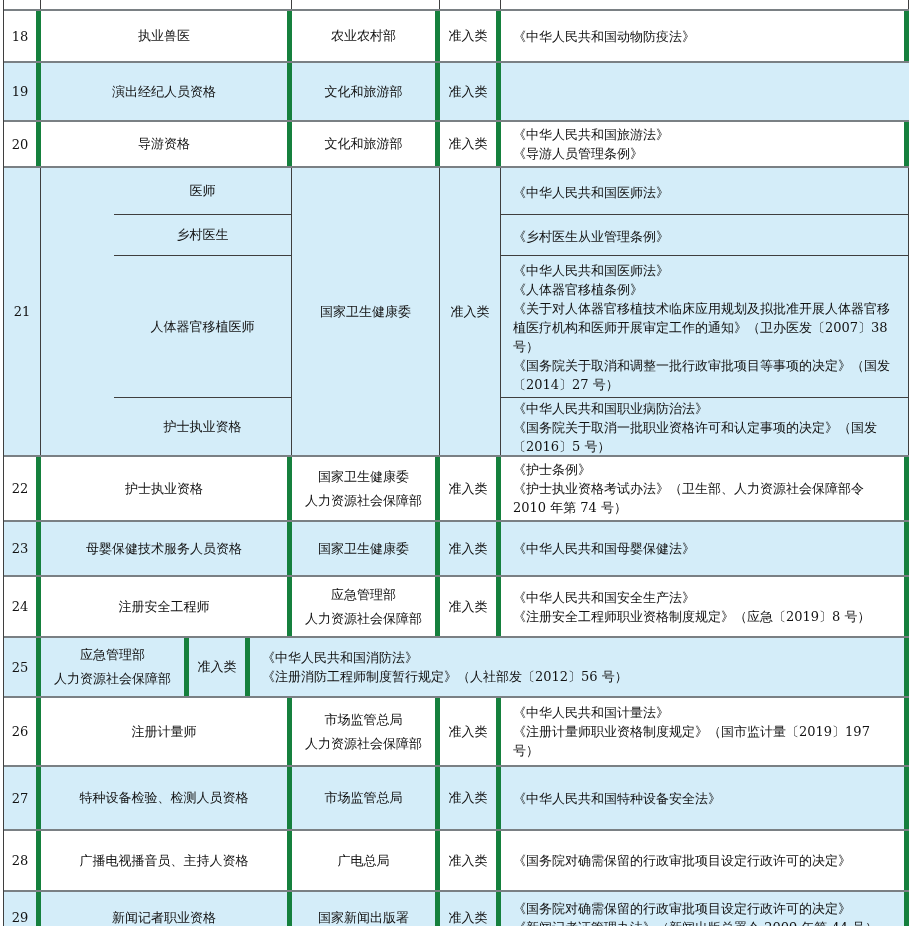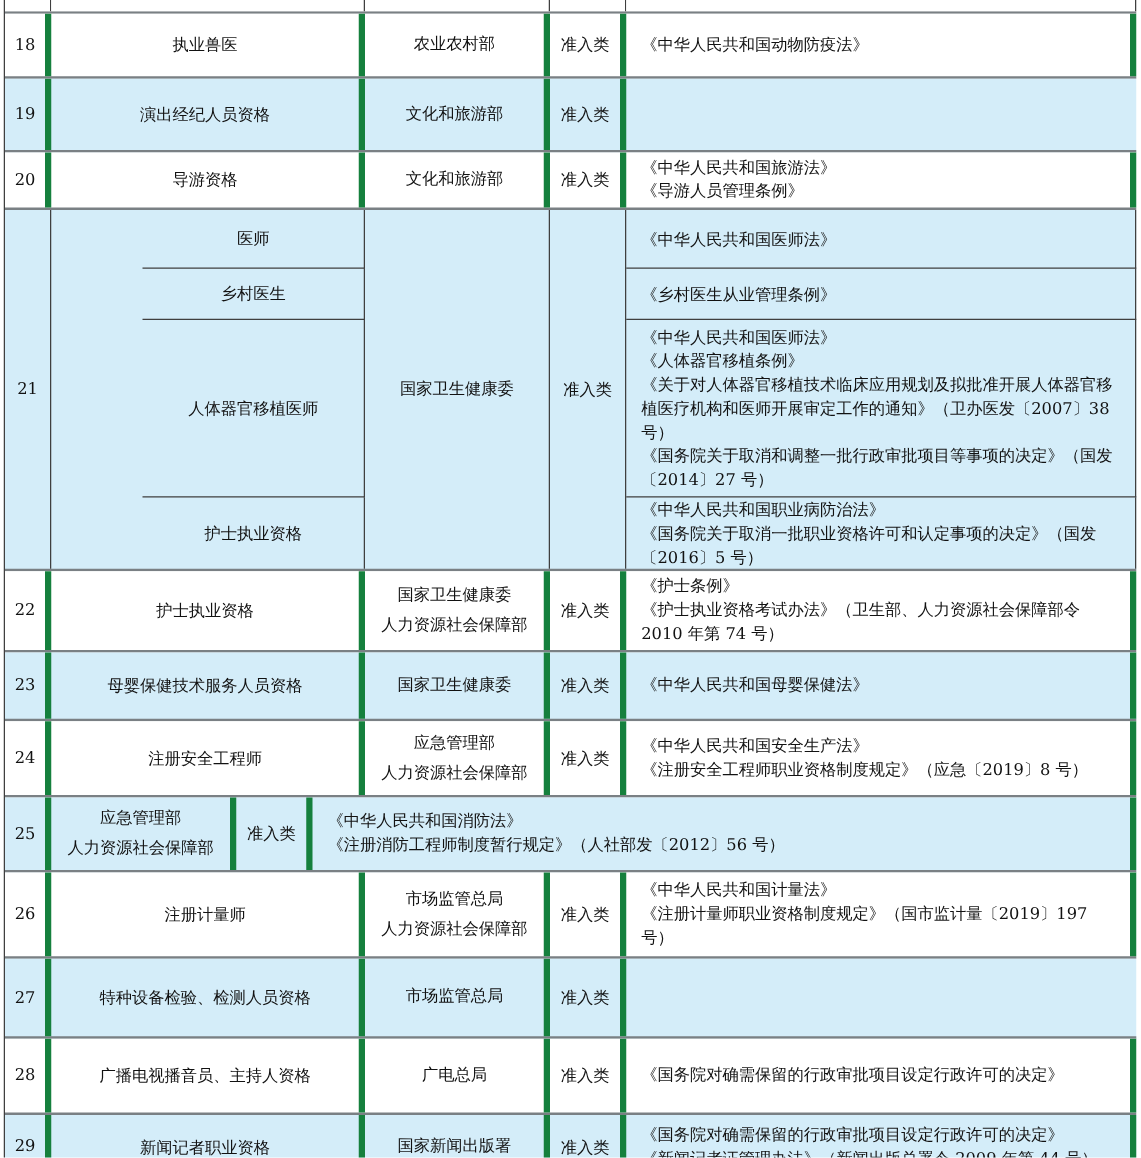--- a/index.html
+++ b/index.html
@@ -156,20 +156,21 @@
     <div class="cell c-cat">准入类</div>
     <div class="cell c-law">《中华人民共和国计量法》
 《注册计量师职业资格制度规定》（国市监计量〔2019〕197 号）</div>
   </div>
 
   <div class="row bg-b" style="min-height:64px">
     <div class="cell c-num">27</div>
     <div class="cell c-name">特种设备检验、检测人员资格</div>
     <div class="cell c-dept">市场监管总局</div>
     <div class="cell c-cat">准入类</div>
+    <div class="cell c-law">《中华人民共和国特种设备安全法》</div>
   </div>
 
   <div class="row bg-w" style="min-height:61px">
     <div class="cell c-num">28</div>
     <div class="cell c-name">广播电视播音员、主持人资格</div>
     <div class="cell c-dept">广电总局</div>
     <div class="cell c-cat">准入类</div>
     <div class="cell c-law">《国务院对确需保留的行政审批项目设定行政许可的决定》</div>
   </div>
 

